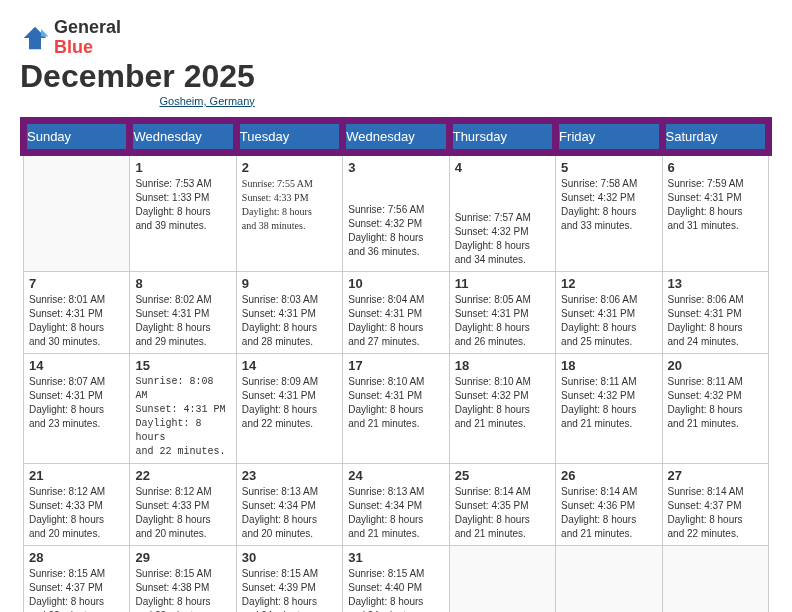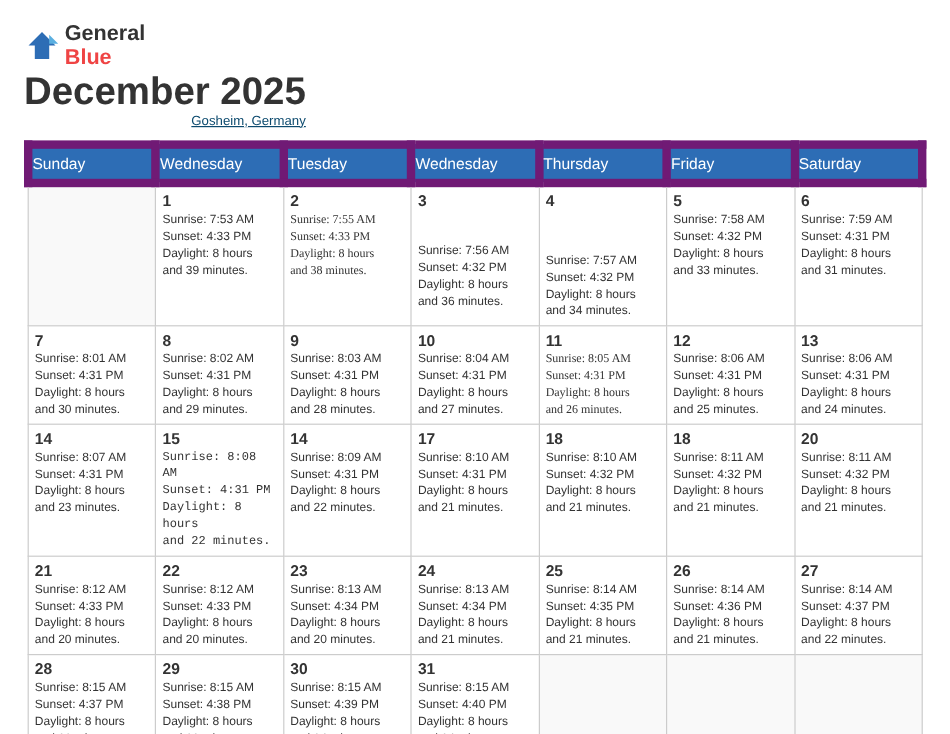--- a/index.html
+++ b/index.html
@@ -126,21 +126,21 @@
           <th>Friday</th>
           <th>Saturday</th>
         </tr>
     </thead>
     <tbody id="calendar-body">
     <tr>
           <td class="empty"></td>
           <td>
             <div class="day-num">1</div>
             <div class="day-info" style="white-space: pre-line;">Sunrise: 7:53 AM
-Sunset: 4:33 PM
+Sunset: 1:33 PM
 Daylight: 8 hours
 and 39 minutes.</div>
           </td>
           <td>
             <div class="day-num">2</div>
             <div class="day-info" style="white-space: pre-line; font-family: Liberation Serif, serif;">Sunrise: 7:55 AM
 Sunset: 4:33 PM
 Daylight: 8 hours
 and 38 minutes.</div>
           </td>
@@ -197,21 +197,21 @@
           </td>
           <td>
             <div class="day-num">10</div>
             <div class="day-info" style="white-space: pre-line;">Sunrise: 8:04 AM
 Sunset: 4:31 PM
 Daylight: 8 hours
 and 27 minutes.</div>
           </td>
           <td>
             <div class="day-num">11</div>
-            <div class="day-info" style="white-space: pre-line; font-family: Liberation Serif, serif;">Sunrise: 8:05 AM
+            <div class="day-info" style="white-space: pre-line;">Sunrise: 8:05 AM
 Sunset: 4:31 PM
 Daylight: 8 hours
 and 26 minutes.</div>
           </td>
           <td>
             <div class="day-num">12</div>
             <div class="day-info" style="white-space: pre-line;">Sunrise: 8:06 AM
 Sunset: 4:31 PM
 Daylight: 8 hours
 and 25 minutes.</div>

